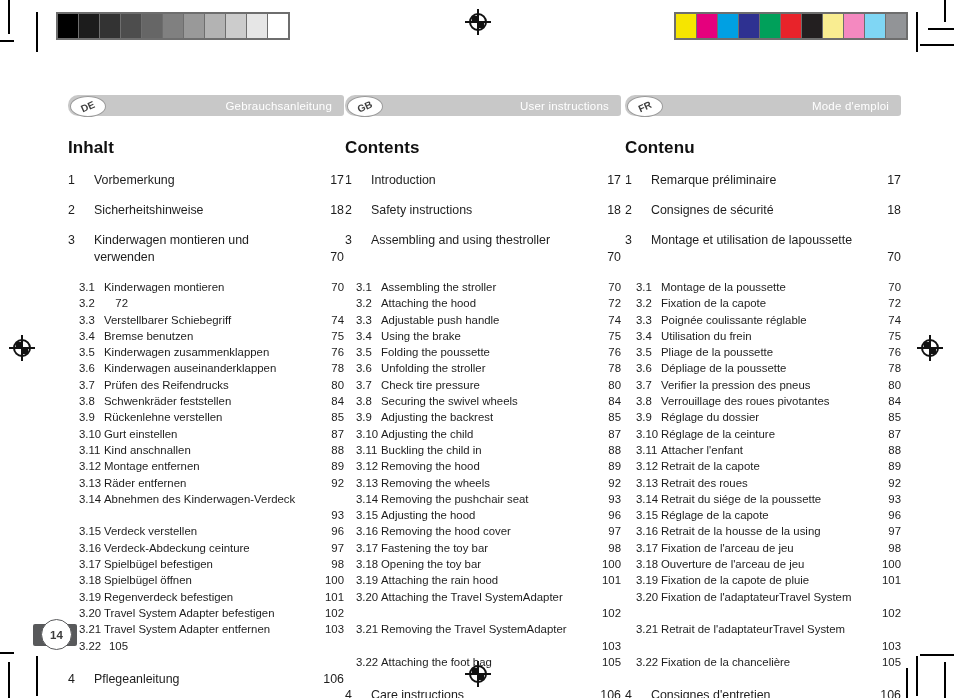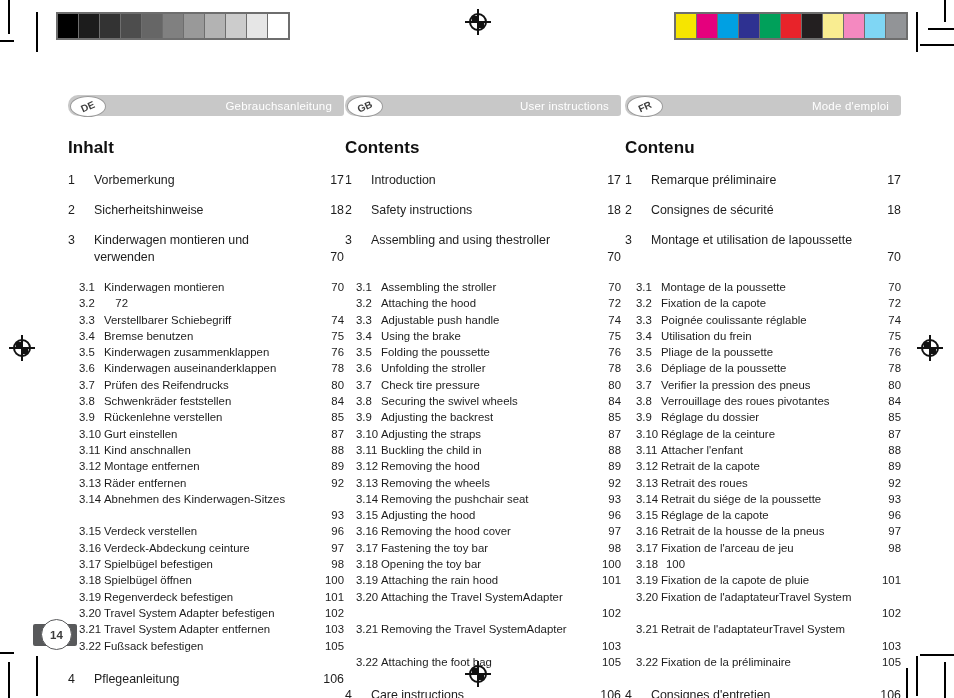--- a/index.html
+++ b/index.html
@@ -325,21 +325,21 @@
         <div class="txt">Montage entfernen</div>
         <div class="pg">89</div>
       </div>
       <div class="row lvl2">
         <div class="num">3.13</div>
         <div class="txt">Räder entfernen</div>
         <div class="pg">92</div>
       </div>
       <div class="row lvl2">
         <div class="num">3.14</div>
-        <div class="txt"><span class="l2">Abnehmen des Kinderwagen-</span><span class="l2">Sitzes</span></div>
+        <div class="txt"><span class="l2">Abnehmen des Kinderwagen-</span><span class="l2">Verdeck</span></div>
         <div class="pg">
           <span style="display: block;">&nbsp;</span>
           <span style="display: block;">93</span>
         </div>
       </div>
       <div class="row lvl2">
         <div class="num">3.15</div>
         <div class="txt">Verdeck verstellen</div>
         <div class="pg">96</div>
       </div>
@@ -368,21 +368,20 @@
         <div class="txt">Travel System Adapter befestigen</div>
         <div class="pg">102</div>
       </div>
       <div class="row lvl2">
         <div class="num">3.21</div>
         <div class="txt">Travel System Adapter entfernen</div>
         <div class="pg">103</div>
       </div>
       <div class="row lvl2">
         <div class="num">3.22</div>
-        <div class="txt">Fußsack befestigen</div>
         <div class="pg">105</div>
       </div>
       <div class="row lvl1" style="margin-top: 17px;">
         <div class="num">4</div>
         <div class="txt">Pflegeanleitung</div>
         <div class="pg">106</div>
       </div>
     </div>
 </div>
 
@@ -453,21 +452,21 @@
         <div class="txt">Securing the swivel wheels</div>
         <div class="pg">84</div>
       </div>
       <div class="row lvl2">
         <div class="num">3.9</div>
         <div class="txt">Adjusting the backrest</div>
         <div class="pg">85</div>
       </div>
       <div class="row lvl2">
         <div class="num">3.10</div>
-        <div class="txt">Adjusting the straps</div>
+        <div class="txt">Adjusting the child</div>
         <div class="pg">87</div>
       </div>
       <div class="row lvl2">
         <div class="num">3.11</div>
         <div class="txt">Buckling the child in</div>
         <div class="pg">88</div>
       </div>
       <div class="row lvl2">
         <div class="num">3.12</div>
         <div class="txt">Removing the hood</div>
@@ -634,30 +633,31 @@
         <div class="txt">Retrait du siége de la poussette</div>
         <div class="pg">93</div>
       </div>
       <div class="row lvl2">
         <div class="num">3.15</div>
         <div class="txt">Réglage de la capote</div>
         <div class="pg">96</div>
       </div>
       <div class="row lvl2">
         <div class="num">3.16</div>
-        <div class="txt">Retrait de la housse de la pneus</div>
+        <div class="txt">Retrait de la housse de la using</div>
         <div class="pg">97</div>
       </div>
       <div class="row lvl2">
         <div class="num">3.17</div>
         <div class="txt">Fixation de l'arceau de jeu</div>
         <div class="pg">98</div>
       </div>
       <div class="row lvl2">
         <div class="num">3.18</div>
+        <div class="txt">Ouverture de l'arceau de jeu</div>
         <div class="pg">100</div>
       </div>
       <div class="row lvl2">
         <div class="num">3.19</div>
         <div class="txt">Fixation de la capote de pluie</div>
         <div class="pg">101</div>
       </div>
       <div class="row lvl2">
         <div class="num">3.20</div>
         <div class="txt"><span class="l2">Fixation de l'adaptateur</span><span class="l2">Travel System</span></div>
@@ -669,21 +669,21 @@
       <div class="row lvl2">
         <div class="num">3.21</div>
         <div class="txt"><span class="l2">Retrait de l'adaptateur</span><span class="l2">Travel System</span></div>
         <div class="pg">
           <span style="display: block;">&nbsp;</span>
           <span style="display: block;">103</span>
         </div>
       </div>
       <div class="row lvl2">
         <div class="num">3.22</div>
-        <div class="txt">Fixation de la préliminaire</div>
+        <div class="txt">Fixation de la chancelière</div>
         <div class="pg">105</div>
       </div>
       <div class="row lvl1" style="margin-top: 17px;">
         <div class="num">4</div>
         <div class="txt">Consignes d'entretien</div>
         <div class="pg">106</div>
       </div>
     </div>
 </div>
 

